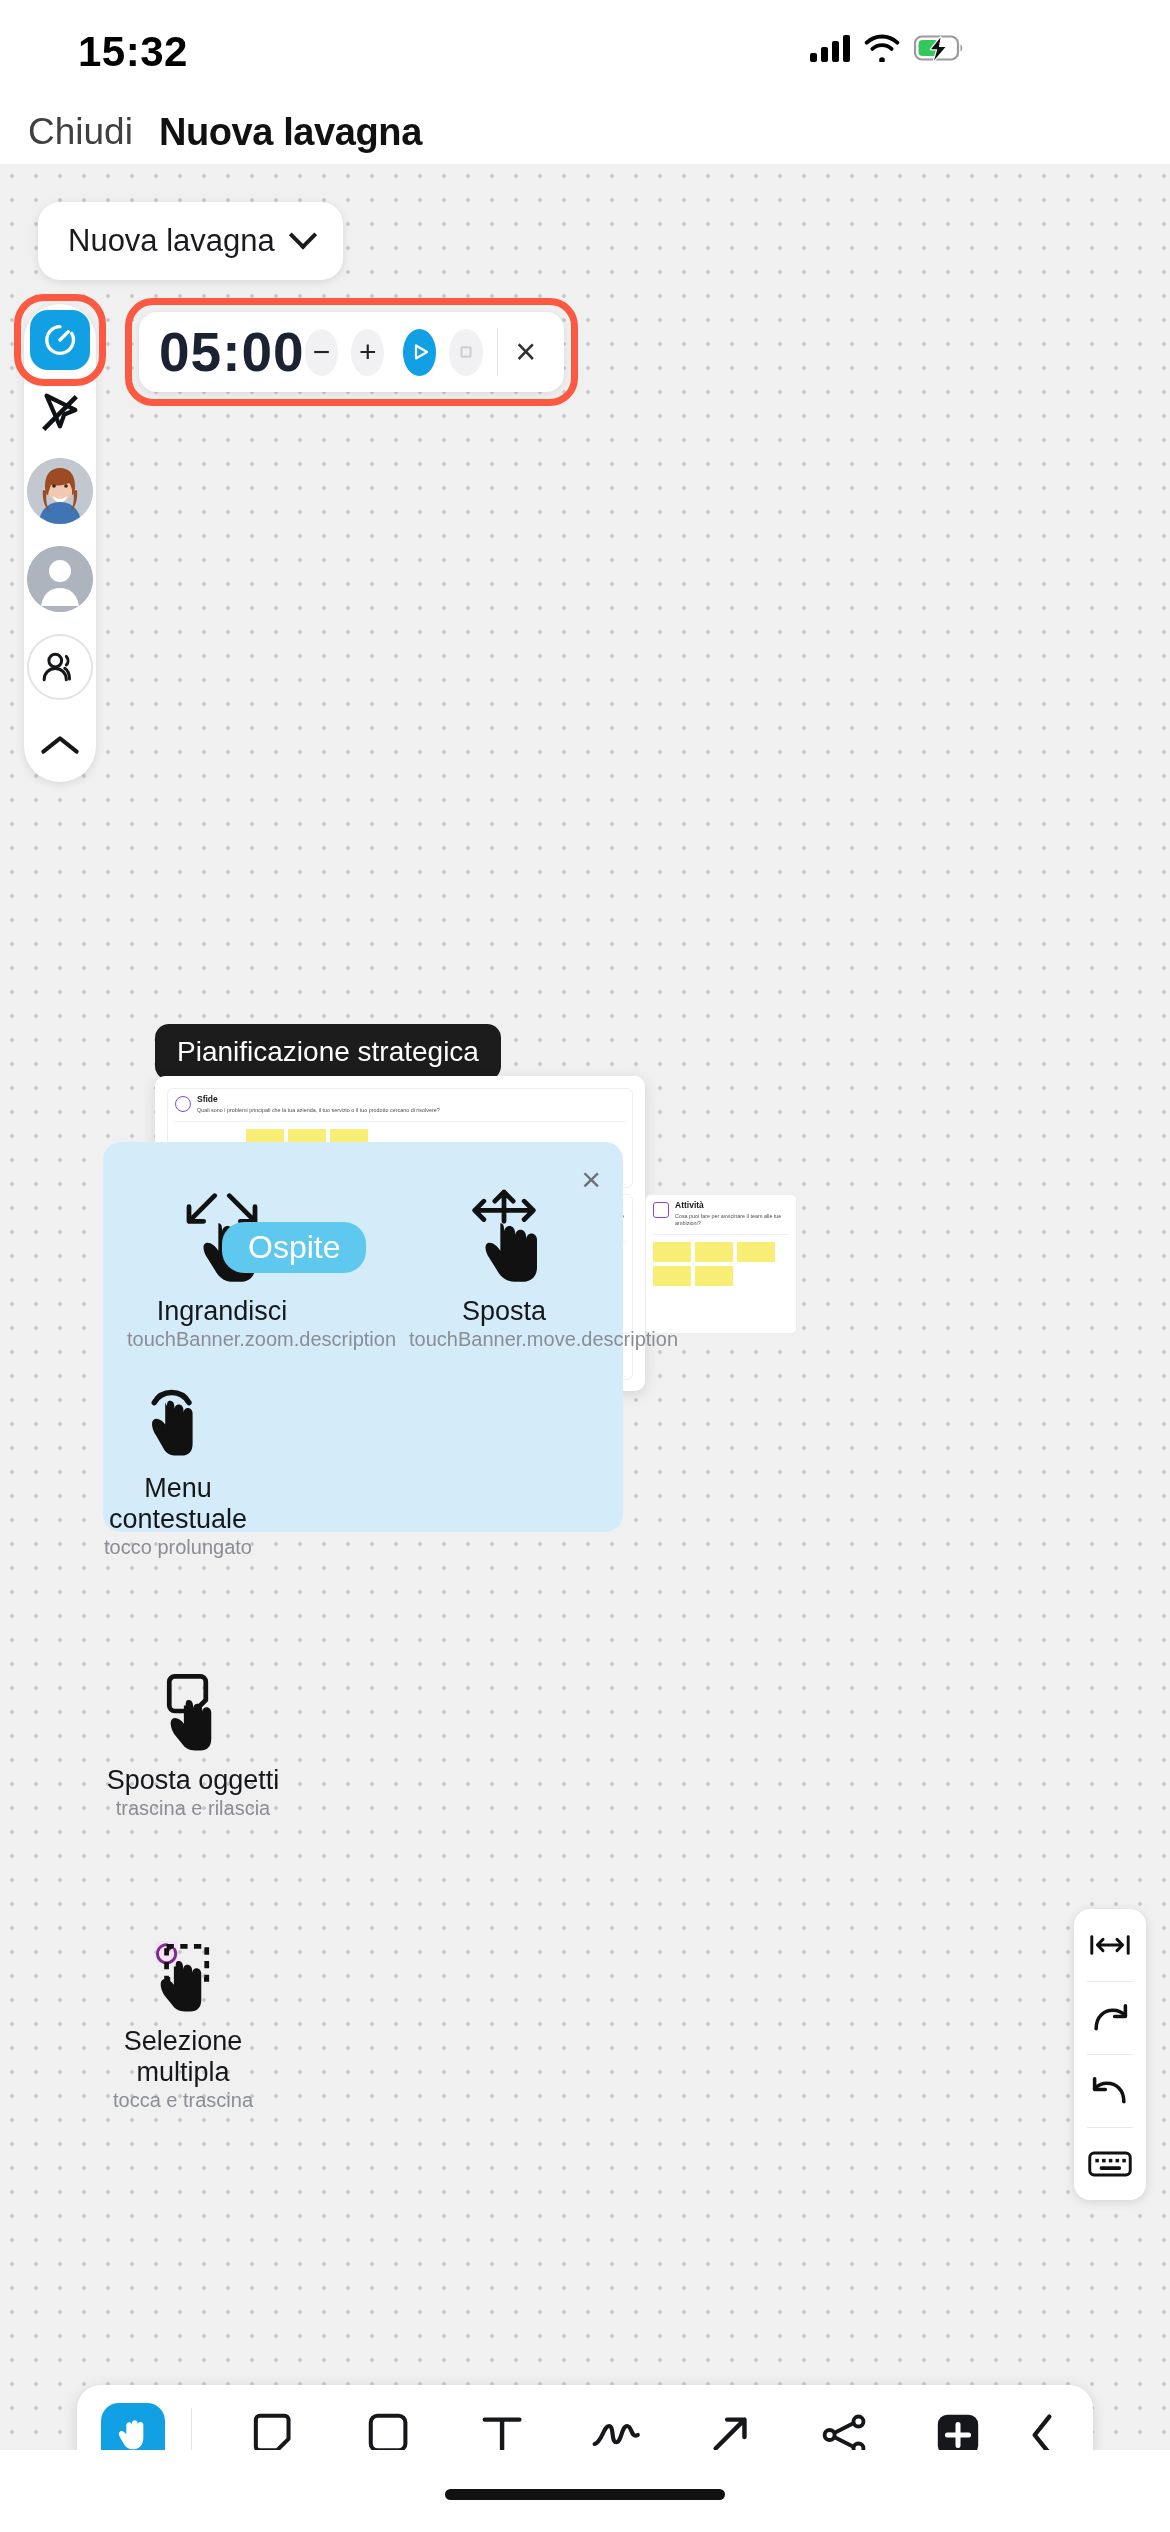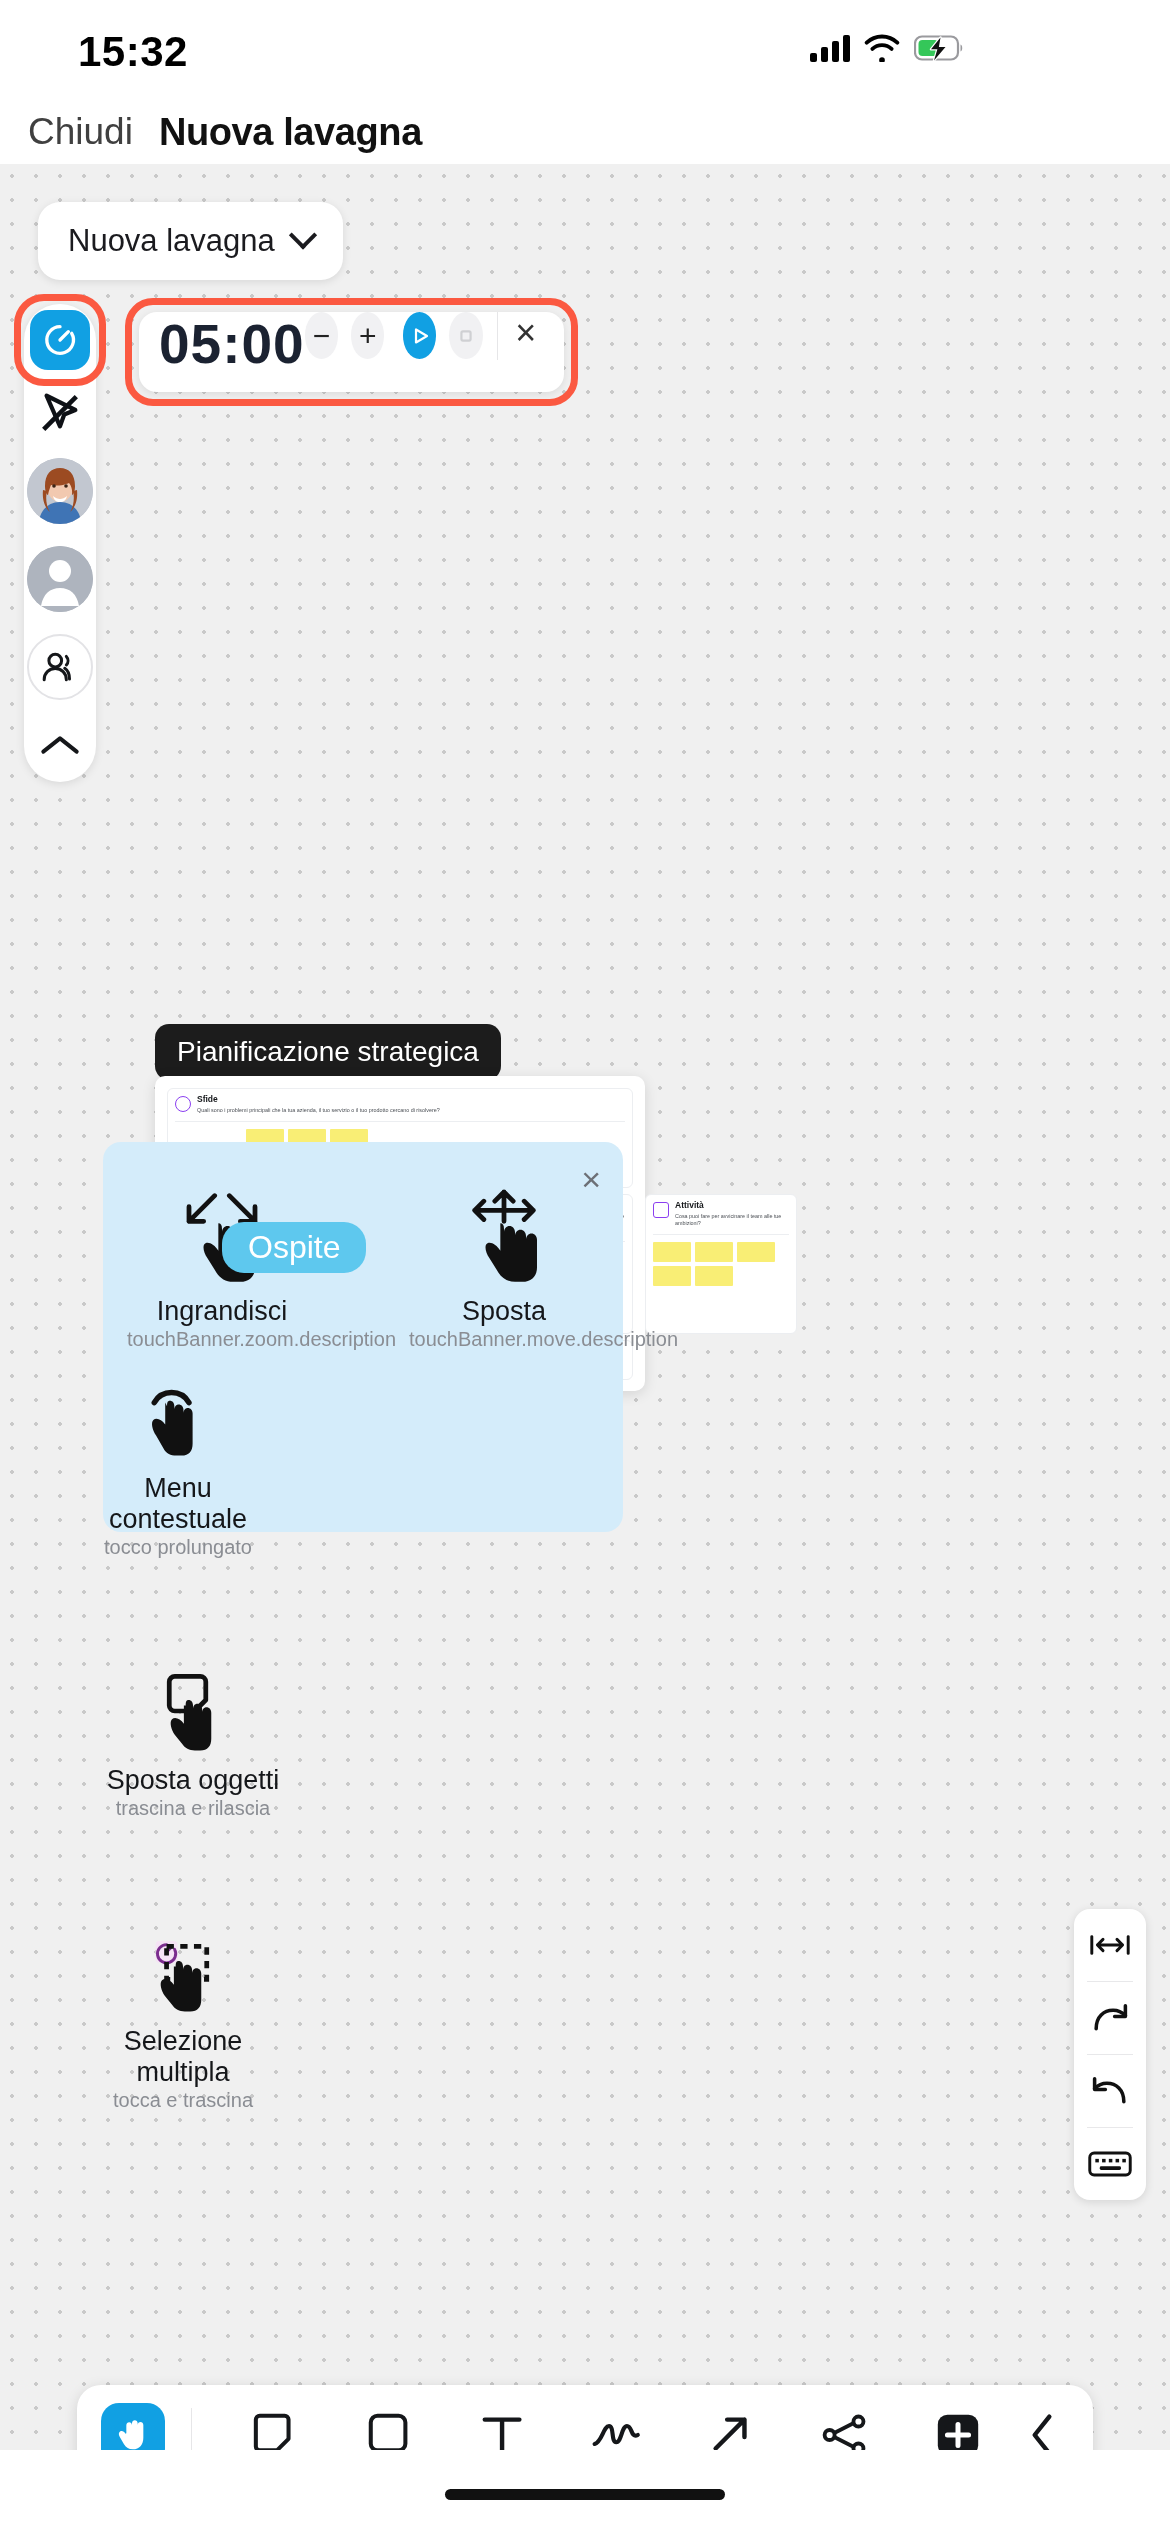--- a/index.html
+++ b/index.html
@@ -79,21 +79,21 @@
   }
   .hl-btn {
     position: absolute; left: 14px; top: 130px; width: 92px; height: 92px;
     border: 7px solid #fb5941; border-radius: 30px; z-index: 7;
   }
 
   
   .timer-bar {
     position: absolute; left: 139px; top: 148px; width: 425px; height: 80px;
     background: #fff; border-radius: 18px;
-    display: flex; align-items: flex-start; padding: 0 24px 0 20px;
+    display: flex; align-items: center; padding: 0 24px 0 20px;
     box-shadow: 0 2px 9px rgba(0,0,0,.09); z-index: 5;
   }
   .timer-digits { font-size: 55px; font-weight: 700; color: #1b2231; letter-spacing: 1px; }
   .rnd { width: 47px; height: 47px; border-radius: 50%; background: #f1f1f3;
          display: flex; align-items: center; justify-content: center; font-size: 30px; color: #222; }
   .rnd.play { background: #11a0e3; }
   .rnd.stop { background: #f1f1f3; }
   .tb-sep { width: 1px; height: 48px; background: #e6e6e8; margin: 0 14px; }
   .tb-close { font-size: 36px; color: #333; width: 40px; text-align: center; }
   .hl-bar {

